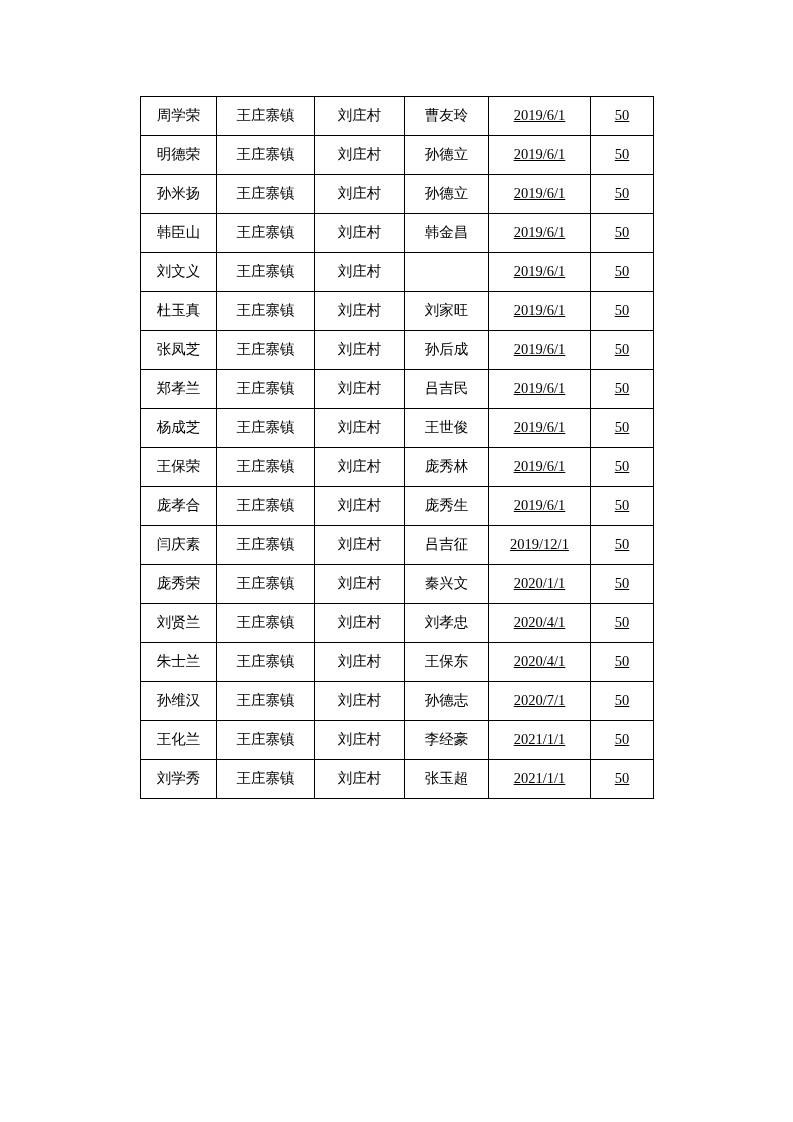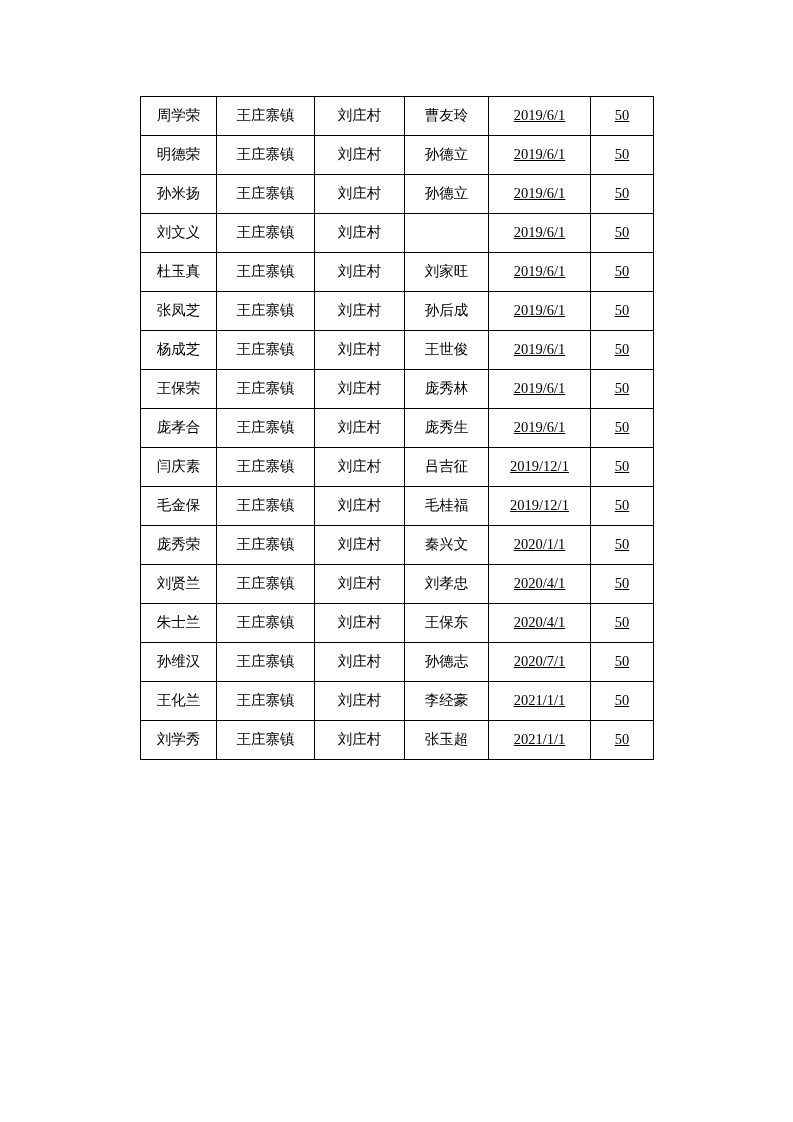--- a/index.html
+++ b/index.html
@@ -86,20 +86,28 @@
           </tr>
           <tr>
             <td>孙米扬</td>
             <td>王庄寨镇</td>
             <td>刘庄村</td>
             <td>孙德立</td>
             <td class="num">2019/6/1</td>
             <td class="num">50</td>
           </tr>
           <tr>
+            <td>韩臣山</td>
+            <td>王庄寨镇</td>
+            <td>刘庄村</td>
+            <td>韩金昌</td>
+            <td class="num">2019/6/1</td>
+            <td class="num">50</td>
+          </tr>
+          <tr>
             <td>刘文义</td>
             <td>王庄寨镇</td>
             <td>刘庄村</td>
             <td></td>
             <td class="num">2019/6/1</td>
             <td class="num">50</td>
           </tr>
           <tr>
             <td>杜玉真</td>
             <td>王庄寨镇</td>
@@ -110,20 +118,28 @@
           </tr>
           <tr>
             <td>张凤芝</td>
             <td>王庄寨镇</td>
             <td>刘庄村</td>
             <td>孙后成</td>
             <td class="num">2019/6/1</td>
             <td class="num">50</td>
           </tr>
           <tr>
+            <td>郑孝兰</td>
+            <td>王庄寨镇</td>
+            <td>刘庄村</td>
+            <td>吕吉民</td>
+            <td class="num">2019/6/1</td>
+            <td class="num">50</td>
+          </tr>
+          <tr>
             <td>杨成芝</td>
             <td>王庄寨镇</td>
             <td>刘庄村</td>
             <td>王世俊</td>
             <td class="num">2019/6/1</td>
             <td class="num">50</td>
           </tr>
           <tr>
             <td>王保荣</td>
             <td>王庄寨镇</td>
@@ -138,28 +154,20 @@
             <td>刘庄村</td>
             <td>庞秀生</td>
             <td class="num">2019/6/1</td>
             <td class="num">50</td>
           </tr>
           <tr>
             <td>闫庆素</td>
             <td>王庄寨镇</td>
             <td>刘庄村</td>
             <td>吕吉征</td>
-            <td class="num">2019/12/1</td>
-            <td class="num">50</td>
-          </tr>
-          <tr>
-            <td>毛金保</td>
-            <td>王庄寨镇</td>
-            <td>刘庄村</td>
-            <td>毛桂福</td>
             <td class="num">2019/12/1</td>
             <td class="num">50</td>
           </tr>
           <tr>
             <td>庞秀荣</td>
             <td>王庄寨镇</td>
             <td>刘庄村</td>
             <td>秦兴文</td>
             <td class="num">2020/1/1</td>
             <td class="num">50</td>

